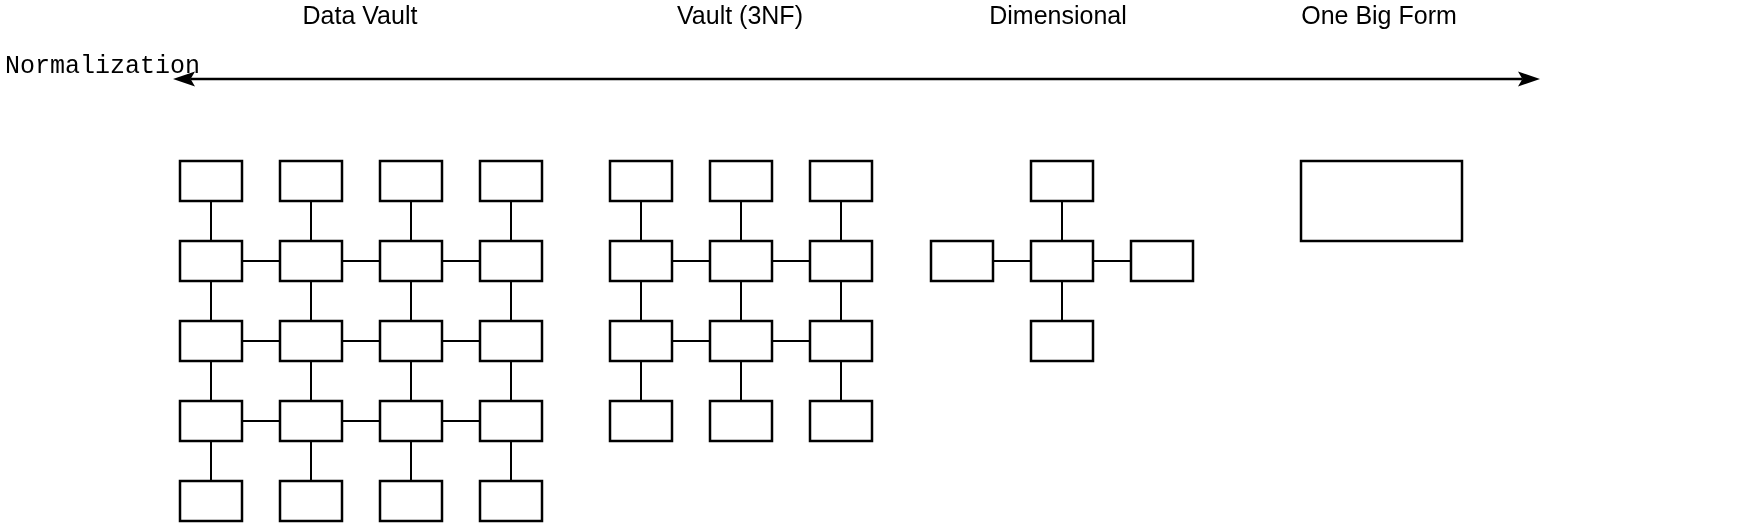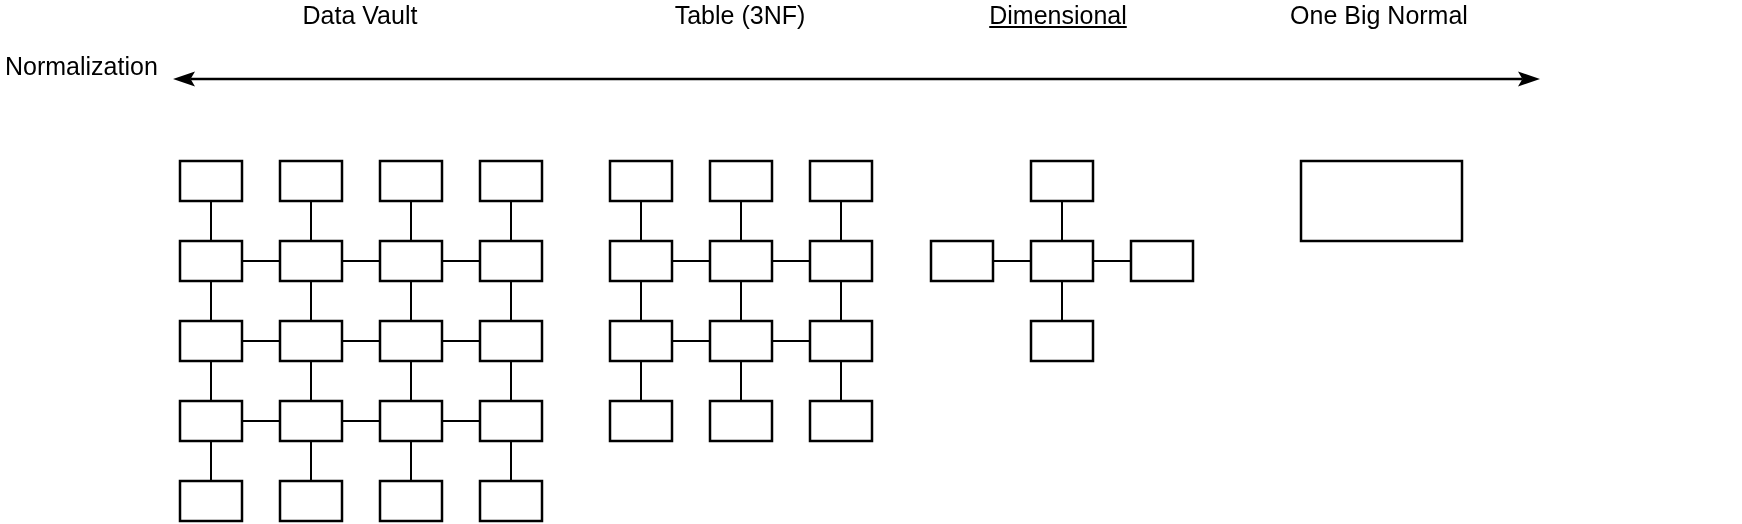--- a/index.html
+++ b/index.html
@@ -11,20 +11,21 @@
     color: #000000;
     font-family: "Liberation Sans", sans-serif;
     overflow: hidden;
   }
   .axis-label {
     position: absolute;
     top: 53px;
     font-size: 25px;
     line-height: 27px;
     white-space: nowrap;
+    font-family: Liberation Mono, monospace;
   }
   .axis-label.left  { left: 5px; }
   .axis-label.right { right: 4px; }
   .method-label {
     position: absolute;
     top: 2px;
     width: 300px;
     margin-left: -150px; 
     text-align: center;
     font-size: 25px;
@@ -106,24 +107,24 @@
     </svg>
 
   <div class="axis-label left">Normalization</div>
 
 
   <div class="method-label" style="left: 360px;">
     <div>Data Vault</div>
   </div>
 
   <div class="method-label" style="left: 740px;">
-    <div>Table (3NF)</div>
+    <div>Vault (3NF)</div>
   </div>
 
-  <div class="method-label" style="left: 1058px; text-decoration: underline;">
+  <div class="method-label" style="left: 1058px;">
     <div>Dimensional</div>
   </div>
 
   <div class="method-label" style="left: 1379px;">
-    <div>One Big Normal</div>
+    <div>One Big Form</div>
   </div>
 
 </div>
 
 </body></html>

